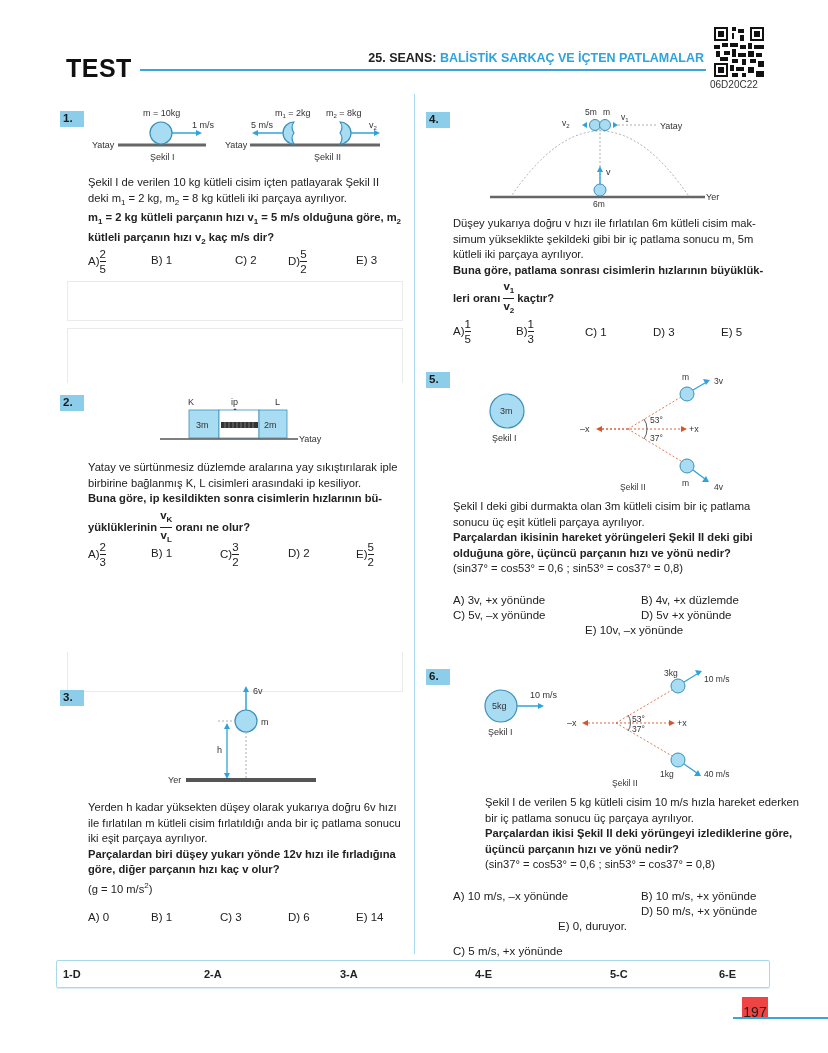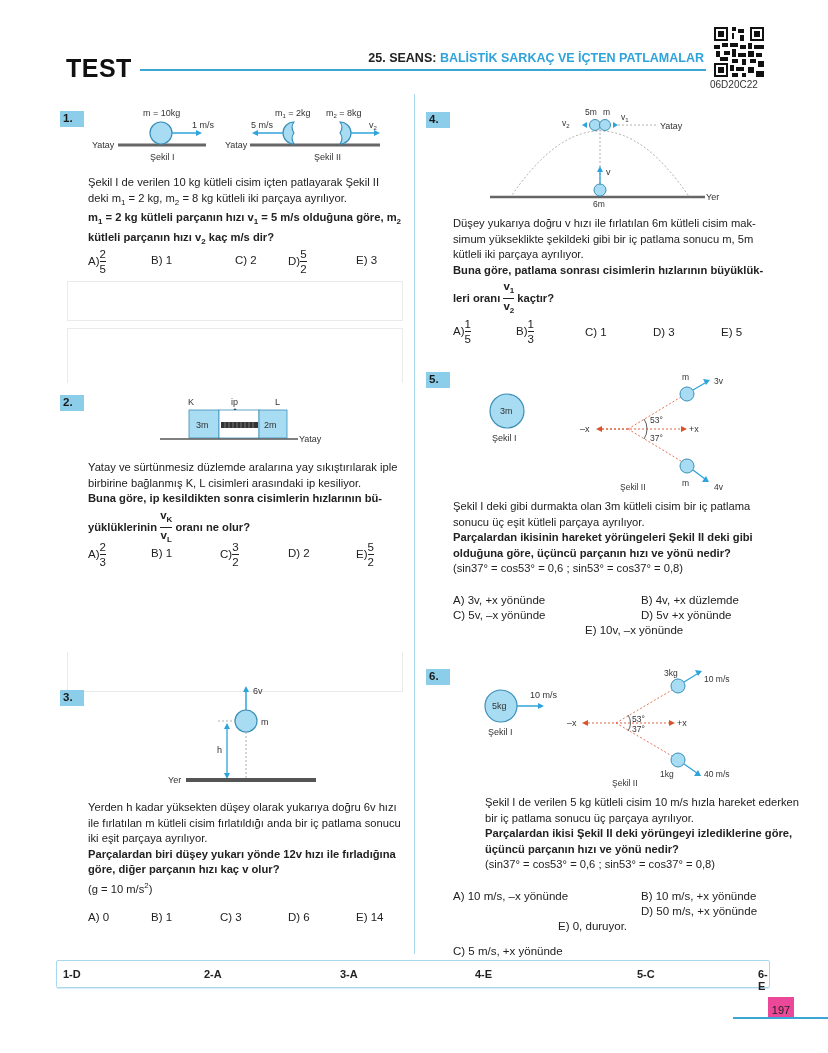--- a/index.html
+++ b/index.html
@@ -15,21 +15,21 @@
   .qnum { width: 24px; height: 16px; background: #8ccdea; font-size: 11.5px; font-weight: bold; color: #1a1a1a; padding: 1px 0 0 3px; }
   .text { font-size: 11.2px; line-height: 15.5px; color: #222; }
   .bold { font-weight: bold; }
   .opts { font-size: 11.5px; color: #222; }
   .frac { display: inline-flex; flex-direction: column; align-items: center; vertical-align: middle; line-height: 12px; font-size: 11.5px; }
   .frac .bar { width: 100%; border-top: 1px solid #222; margin: 1px 0; }
   .frac.b { font-weight: bold; }
   .ghost-box { border: 1px solid #eaeaea; }
   .answers { left: 56px; top: 960px; width: 714px; height: 28px; border: 1px solid #a9d8ee; border-radius: 2px; box-shadow: 0 1px 1px #d6ecf6; }
   .answers span { position: absolute; top: 7px; font-size: 11px; font-weight: bold; color: #222; }
-  .page-tab { left: 768px; top: 997px; width: 26px; height: 22px; background: #ec4899; font-size: 11px; text-align: center; padding-top: 7px; color: #222; }
+  .page-tab { left: 742px; top: 997px; width: 26px; height: 22px; background: #ef4444; font-size: 14px; text-align: center; padding-top: 7px; color: #222; }
   .page-line { left: 733px; top: 1017px; width: 95px; height: 1.5px; background: #3aa6d8; }
   svg text { font-family: "Liberation Sans", sans-serif; }
   sub, sup { font-size: 8px; }
 </style>
 </head>
 <body>
 
 <div class="abs test-title">TEST</div>
 <div class="abs header-line"></div>
 <div class="abs seans"><span>25. SEANS: </span><span class="accent">BALİSTİK SARKAÇ VE İÇTEN PATLAMALAR</span></div>
@@ -349,18 +349,18 @@
   <div class="abs" style="left:0;top:15px;margin-top:40px;"><span>C)</span> <span>5 m/s, +x yönünde</span></div>
   <div class="abs" style="left:188px;top:15px;"><span>D)</span> <span>50 m/s, +x yönünde</span></div>
   <div class="abs" style="left:105px;top:30px;"><span>E)</span> <span>0, duruyor.</span></div>
 </div>
 
 <div class="abs answers">
   <span style="left:6px;">1-D</span>
   <span style="left:147px;">2-A</span>
   <span style="left:283px;">3-A</span>
   <span style="left:418px;">4-E</span>
-  <span style="left:553px;margin-left:27px;">5-C</span>
-  <span style="left:701px;">6-E</span>
+  <span style="left:553px;">5-C</span>
+  <span style="left:662px;">6-E</span>
 </div>
 
 <div class="abs page-tab">197</div>
 <div class="abs page-line"></div>
 
 </body></html>

